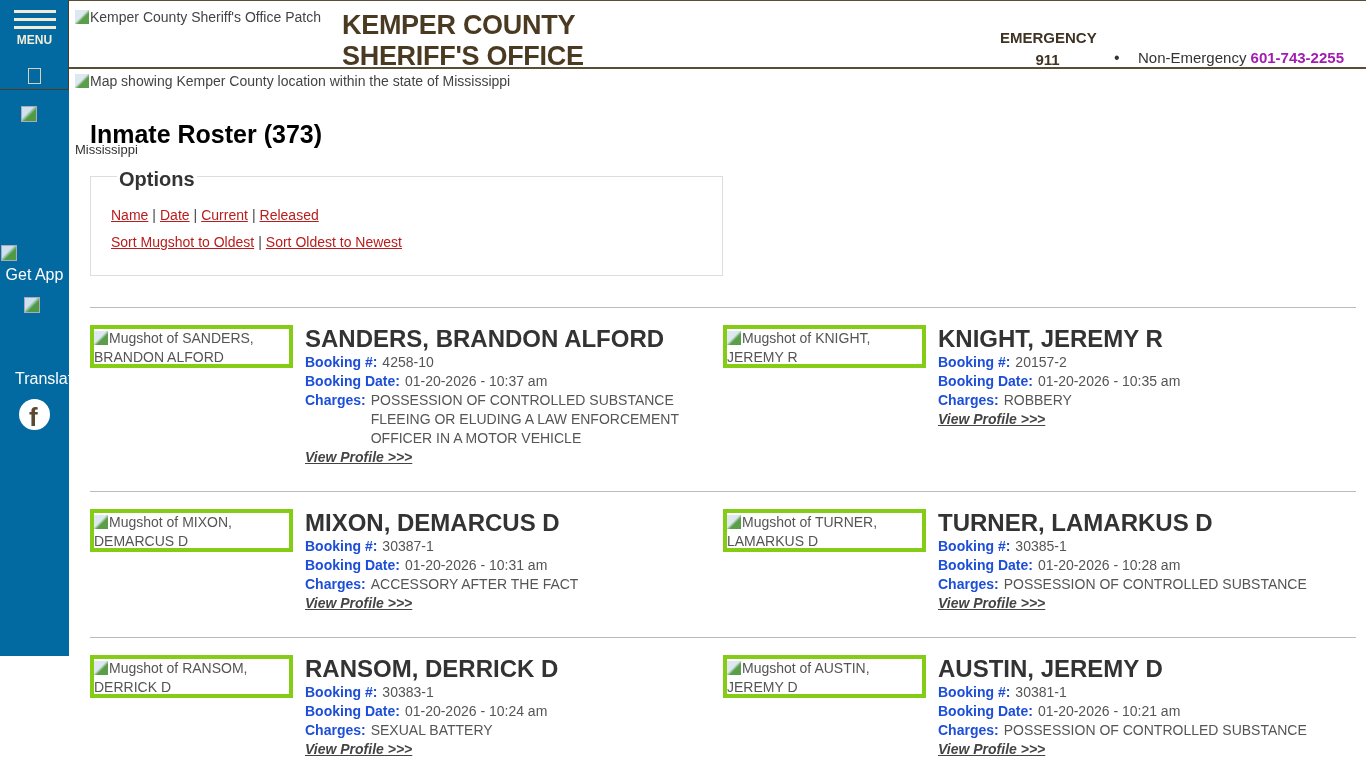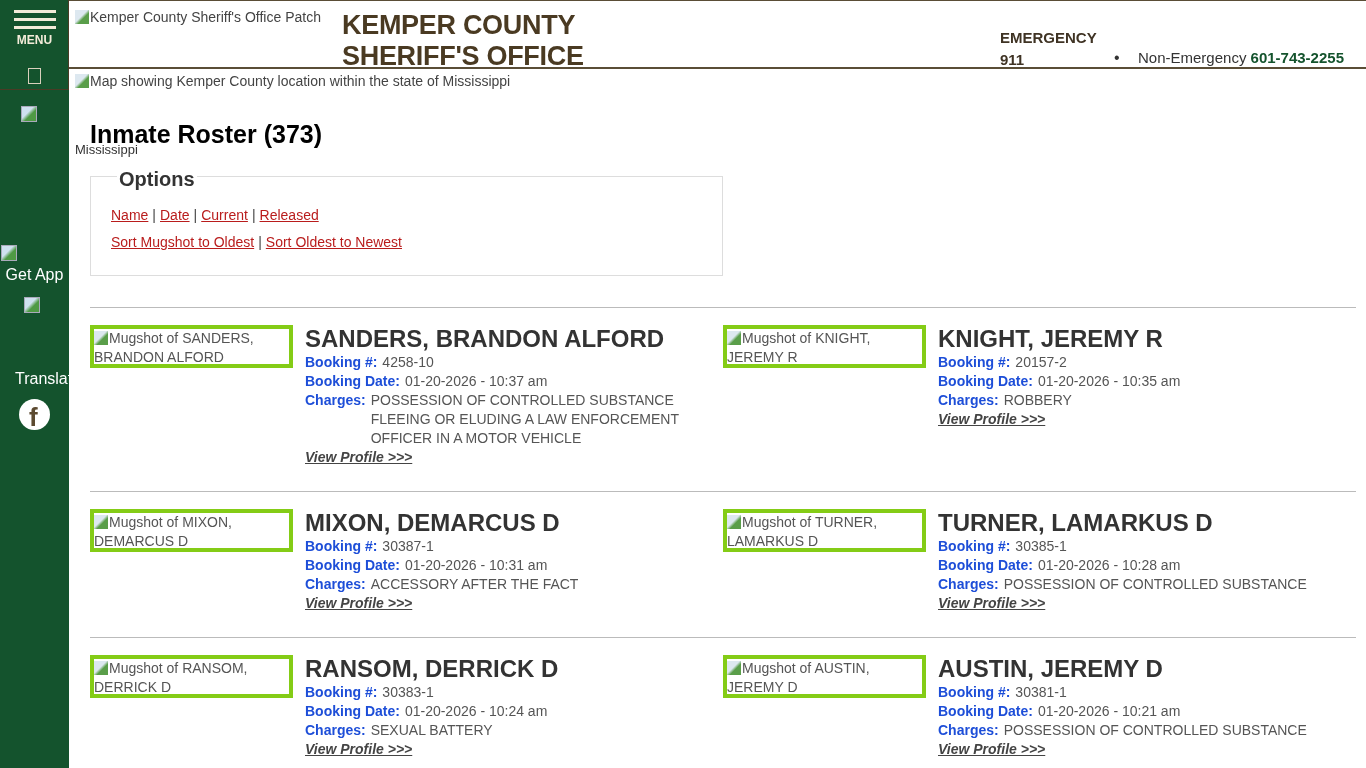--- a/index.html
+++ b/index.html
@@ -1,42 +1,42 @@
 <!DOCTYPE html>
 <html><head>
 <meta charset="utf-8">
 <style>
   * { box-sizing: border-box; margin: 0; padding: 0; }
   html, body { width: 1366px; height: 768px; overflow: hidden; background: #fff; }
   body { font-family: "Liberation Sans", sans-serif; color: #333; position: relative; }
 
-  .sidebar { position: absolute; left: 0; top: 0; width: 69px; height: 768px; background: #14532d; }
+  .sidebar { position: absolute; left: 0; top: 0; width: 69px; height: 656px; background: #0369a1; }
   .menu-btn { position: absolute; left: 0; top: 0; width: 69px; height: 90px; border-right: 1px solid #4a3b25; border-bottom: 1px solid #4a3b25; cursor: pointer; }
   .menu-bars { position: absolute; left: 14px; top: 10px; width: 42px; }
   .menu-bars span { display: block; height: 3px; background: #f3ecd9; margin-bottom: 5px; }
   .menu-label { position: absolute; left: 0; width: 69px; top: 33px; text-align: center; color: #f3ecd9; font-weight: bold; font-size: 12px; font-family: "Liberation Sans", sans-serif; }
   .menu-square { position: absolute; left: 28px; top: 68px; width: 13px; height: 16px; border: 1px solid #d9d0bc; }
 
   .side-img { position: absolute; width: 16px; height: 16px; background: linear-gradient(135deg,#cfe1ef 40%,#4f9a44 60%); border: 1px solid #aab; }
   .side-label { position: absolute; left: 0; width: 69px; text-align: center; color: #fff; font-size: 16px; }
   .fb-icon { position: absolute; left: 19px; top: 399px; width: 31px; height: 31px; border-radius: 50%; background: #fff; }
   .fb-icon span { position: absolute; left: 10px; top: 3px; color: #5c4a30; font-weight: bold; font-size: 26px; font-family: "Liberation Sans", sans-serif; }
 
   .header-line { position: absolute; left: 69px; top: 67px; width: 1297px; height: 2px; background: #5a4d36; }
   .top-border { position: absolute; left: 69px; top: 0; width: 1297px; height: 1px; background: #5a4d36; }
   .patch-alt { position: absolute; left: 75px; top: 9px; font-size: 14px; color: #444; font-family: "Liberation Sans", sans-serif; }
   .broken { display: inline-block; width: 14px; height: 14px; vertical-align: -2px; background: linear-gradient(135deg,#dde8f0 45%,#5a9e4a 60%); margin-right: 1px; }
   .site-title { position: absolute; left: 342px; top: 10px; font-size: 27px; line-height: 31px; font-weight: bold; color: #4a3a22; font-family: "Liberation Sans", sans-serif; letter-spacing: -0.3px; }
   .map-alt { position: absolute; left: 75px; top: 73px; font-size: 14px; color: #444; }
   .map-alt2 { position: absolute; left: 75px; top: 142px; font-size: 13px; color: #333; }
 
-  .emergency { position: absolute; left: 1000px; top: 27px; font-weight: bold; color: #3f3324; font-size: 15px; line-height: 22px; width: 95px; }
+  .emergency { position: absolute; left: 1000px; top: 27px; text-align: center; font-weight: bold; color: #3f3324; font-size: 15px; line-height: 22px; width: 95px; }
   .bullet { position: absolute; left: 1114px; top: 49px; font-size: 16px; color: #333; }
   .non-emergency { position: absolute; left: 1138px; top: 49px; font-size: 15px; color: #333; }
-  .non-emergency b { color: #14532d; margin-top: 7px; }
+  .non-emergency b { color: #a21caf; margin-top: 7px; }
 
   .page-title { position: absolute; left: 90px; top: 120px; font-size: 25px; font-weight: bold; color: #000000; }
 
   .options { position: absolute; left: 90px; top: 176px; width: 633px; height: 100px; border: 1px solid #ddd; padding-left: 16px; }
   .options-legend { position: absolute; left: 26px; top: -9px; background: #fff; padding: 0 2px; font-size: 20px; font-weight: bold; color: #333; }
   .opt-row { position: absolute; left: 20px; font-size: 14px; color: #444; }
   .opt-row a { color: #b91c1c; text-decoration: underline; cursor: pointer; }
   .opt-row .sep { margin: 0 4px; }
 
   .divider { position: absolute; left: 90px; width: 1266px; height: 1px; background: #bbb; }

